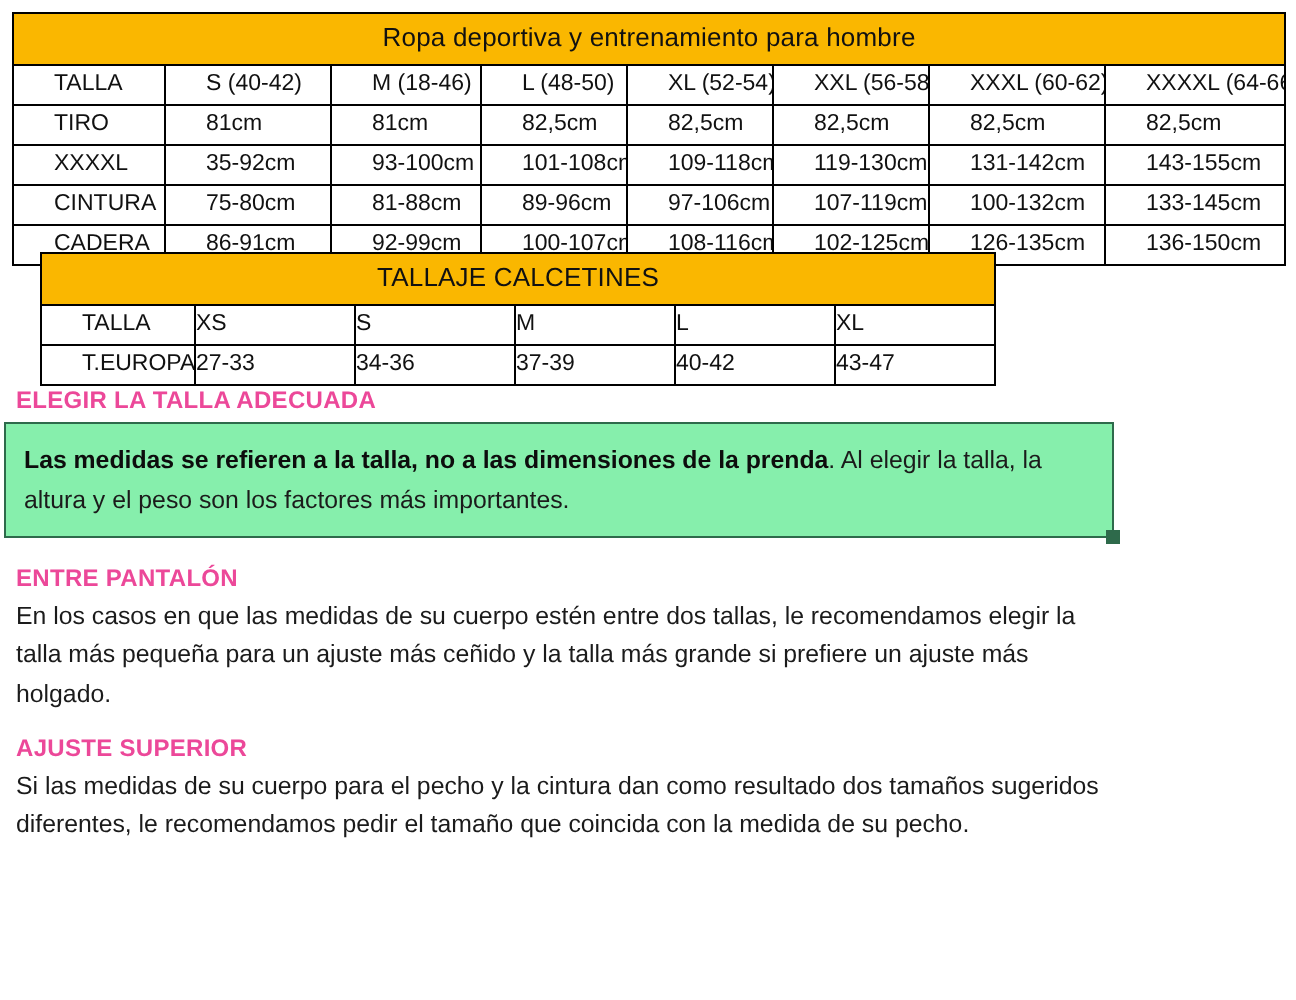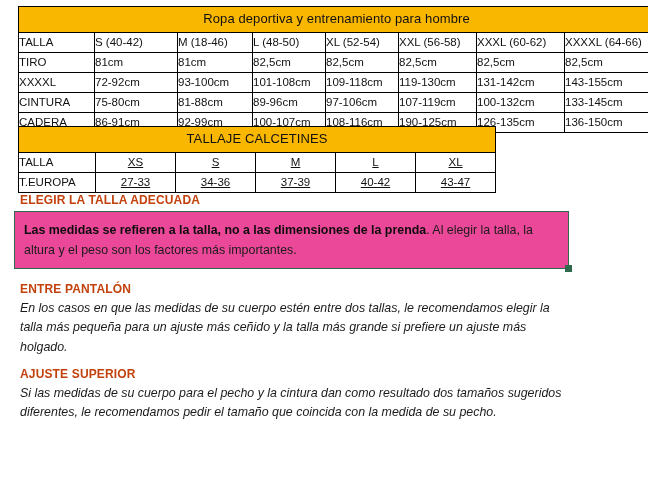--- a/index.html
+++ b/index.html
@@ -13,34 +13,33 @@
     overflow: hidden;
     font-family: "Liberation Sans", sans-serif;
     color: #111111;
     -webkit-font-smoothing: antialiased;
   }
 
   .page {
     position: relative;
     width: 512px;
     height: 500px;
-    margin-left: 12px;
   }
 
   
   table.sizechart {
     border-collapse: collapse;
     table-layout: fixed;
     font-size: 11.5px;
     line-height: 1.1;
   }
 
   table.sizechart td {
     border: 1px solid #000000;
-    padding: 2px 0 2px 0;
+    padding: 2px 0 2px 20px;
     height: 15px;
     vertical-align: middle;
     white-space: nowrap;
     overflow: hidden;
     color: #111111;
   }
 
   .banner-cell {
     background: #FAB700;
     color: #ffffff;
@@ -55,67 +54,64 @@
   #apparel-table {
     position: absolute;
     left: 6px;
     top: 6px;
     width: 636px;
   }
 
   
   #socks-table {
     position: absolute;
-    left: 6px;
+    left: 20px;
     top: 126px;
     width: 477px;
   }
   #socks-table td.center {
-    text-align: center;
     padding-left: 0;
-    text-decoration: underline;
   }
 
   
   .content {
     position: absolute;
     left: 8px;
     top: 193px;
     width: 600px;
   }
 
   h3.section-heading {
     margin: 0 0 3px 0;
     font-size: 12px;
     font-weight: bold;
     letter-spacing: 0.15px;
-    color: #c2410c;
+    color: #ec4899;
   }
 
   p.body-copy {
     margin: 0;
     font-size: 12.4px;
     line-height: 1.55;
     color: #1b1b1b;
     max-width: 548px;
-    font-style: italic;
   }
 
   .spacer-lg { height: 13px; }
   .spacer-md { height: 10px; }
 
   
   .callout {
     box-sizing: border-box;
     position: relative;
     width: 555px;
     margin: 4px 0 0 -6px;
     padding: 8px 10px 8px 9px;
     border: 1.5px solid #2E6A4B;
-    background: #ec4899;
+    background: #86efac;
   }
   .callout p {
     margin: 0;
     font-size: 12.4px;
     line-height: 1.62;
     color: #1b1b1b;
   }
   .callout .lead {
     font-weight: bold;
     color: #0d0d0d;
@@ -164,21 +160,21 @@
         <td>81cm</td>
         <td>81cm</td>
         <td>82,5cm</td>
         <td>82,5cm</td>
         <td>82,5cm</td>
         <td>82,5cm</td>
         <td>82,5cm</td>
       </tr>
       <tr>
         <td>XXXXL</td>
-        <td>72-92cm</td>
+        <td>35-92cm</td>
         <td>93-100cm</td>
         <td>101-108cm</td>
         <td>109-118cm</td>
         <td>119-130cm</td>
         <td>131-142cm</td>
         <td>143-155cm</td>
       </tr>
       <tr>
         <td>CINTURA</td>
         <td>75-80cm</td>
@@ -188,21 +184,21 @@
         <td>107-119cm</td>
         <td>100-132cm</td>
         <td>133-145cm</td>
       </tr>
       <tr>
         <td>CADERA</td>
         <td>86-91cm</td>
         <td>92-99cm</td>
         <td>100-107cm</td>
         <td>108-116cm</td>
-        <td>190-125cm</td>
+        <td>102-125cm</td>
         <td>126-135cm</td>
         <td>136-150cm</td>
       </tr>
     </tbody>
   </table>
 
   <table id="socks-table" class="sizechart">
     <colgroup>
       <col style="width:77px">
         <col style="width:80px">

